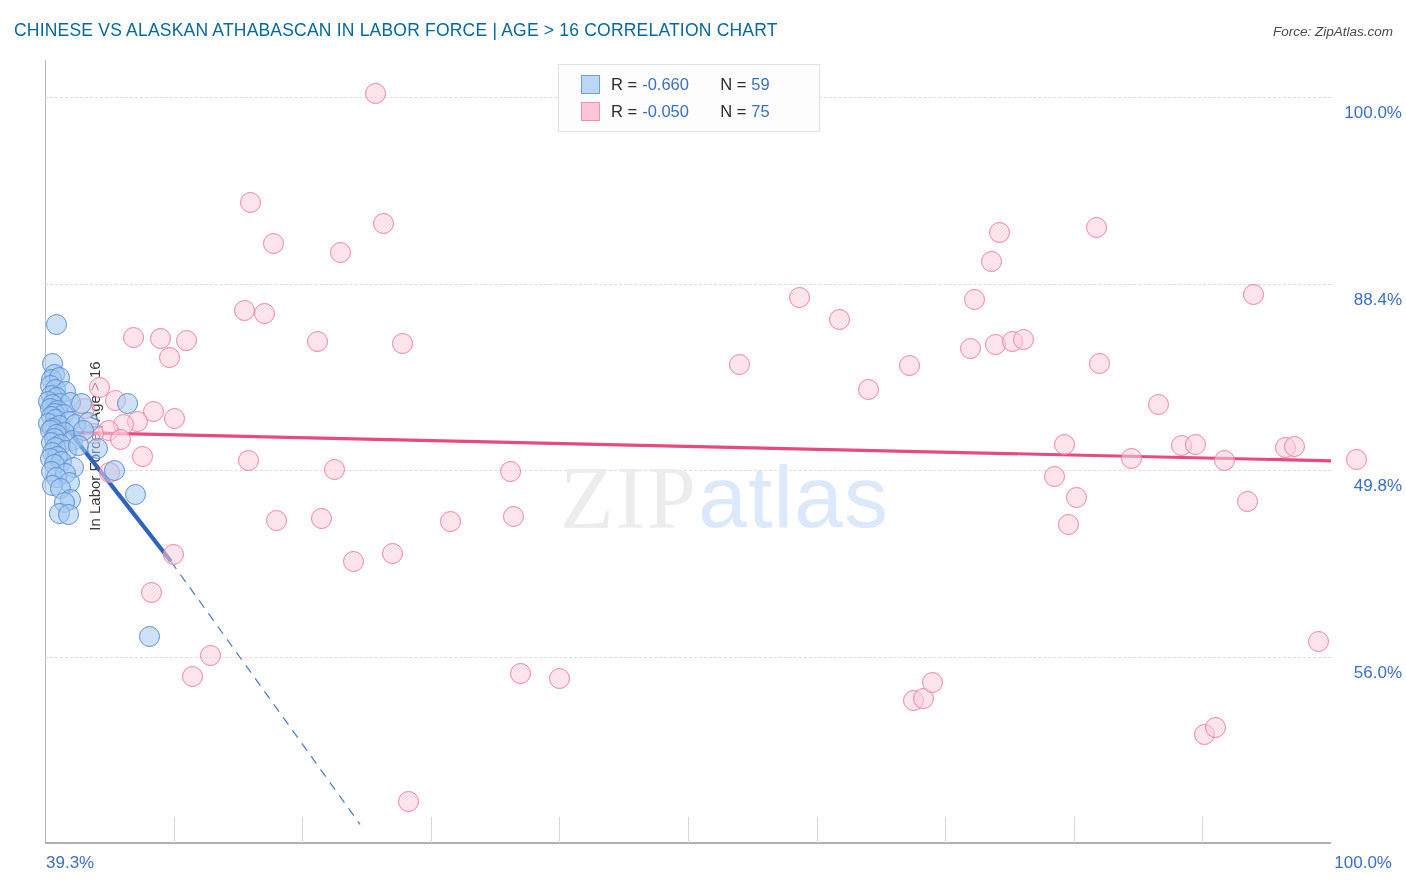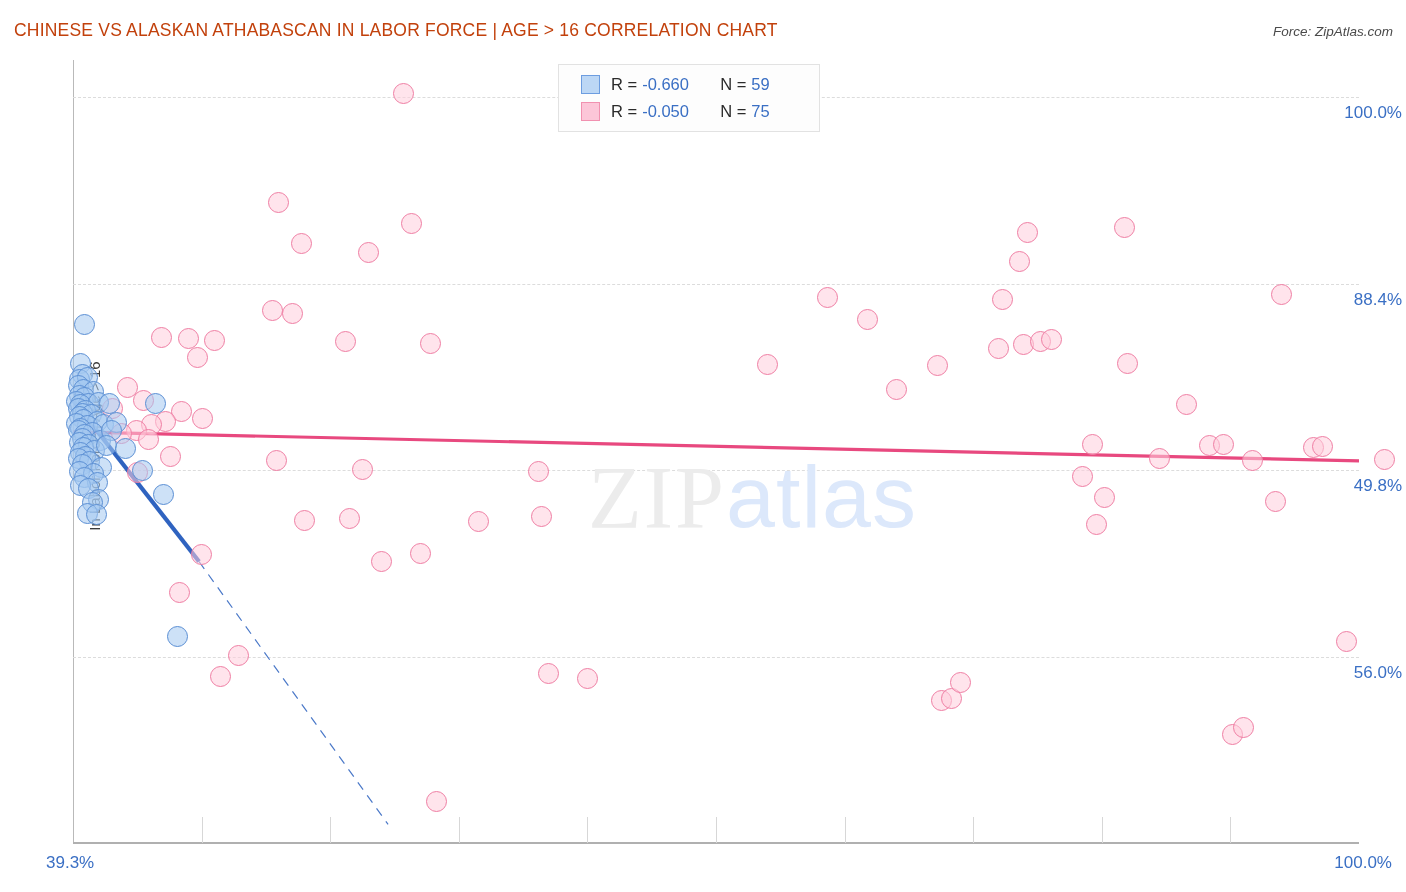--- a/index.html
+++ b/index.html
@@ -9,33 +9,33 @@
     font-family:"Liberation Sans", sans-serif;
     overflow:hidden;
     position:relative;
   }
   #chart-root{position:absolute;inset:0;}
 
   
   #title{
     position:absolute;left:14px;top:20px;
     font-size:17.5px;letter-spacing:.2px;
-    color:#c2410c;white-space:nowrap;
+    color:#0369a1;white-space:nowrap;
   }
   #source{
     position:absolute;right:13px;top:24px;
     font-size:13.5px;font-style:italic;color:#4a4a4a;
     white-space:nowrap;
   }
 
   
   #plot{
     position:absolute;
     left:45px;top:60px;
-    width:1286px;height:783px;margin-left:28px;
+    width:1286px;height:783px;
   }
   #axis-left{
     position:absolute;left:0;top:0;width:1px;height:783px;
     background:#b9b9b9;
   }
   #axis-bottom{
     position:absolute;left:0;top:782px;width:1286px;height:1.5px;
     background:#b0b0b0;
   }
   .gridline{

